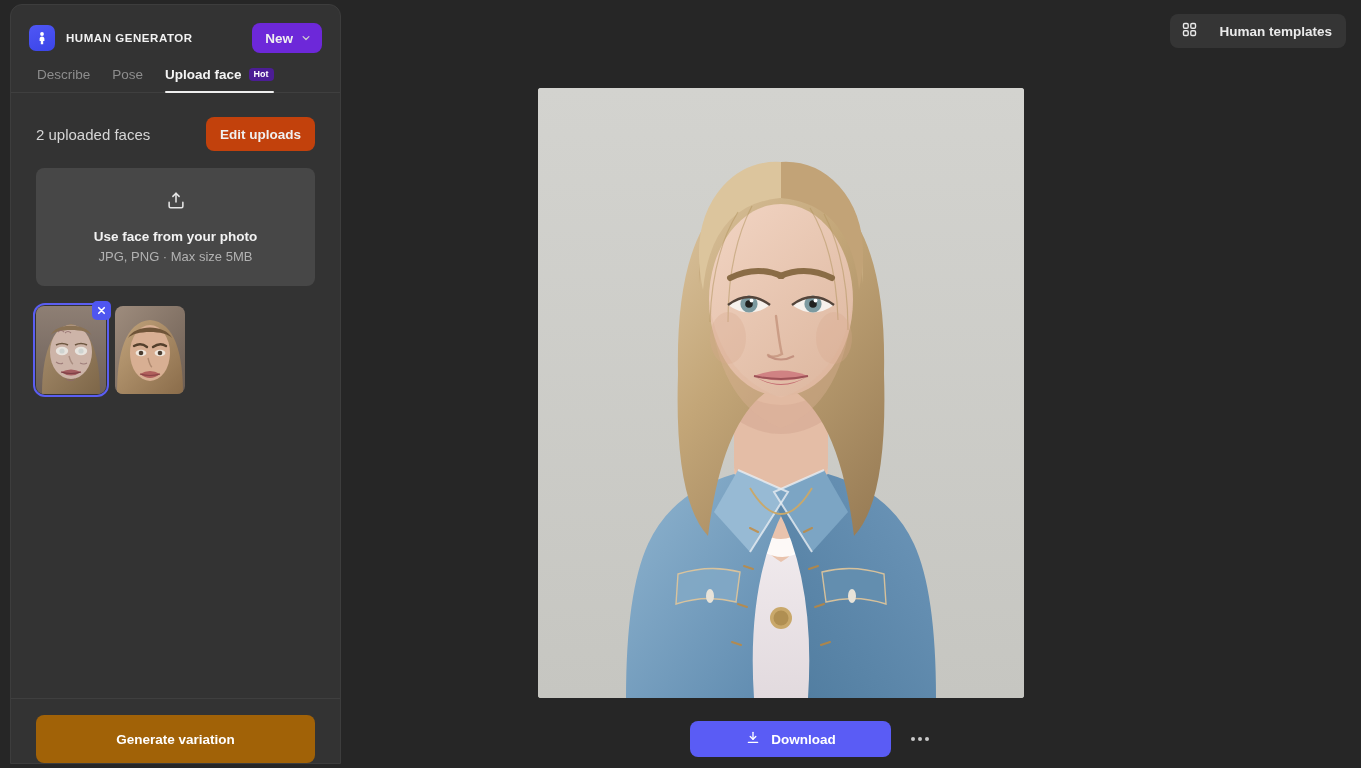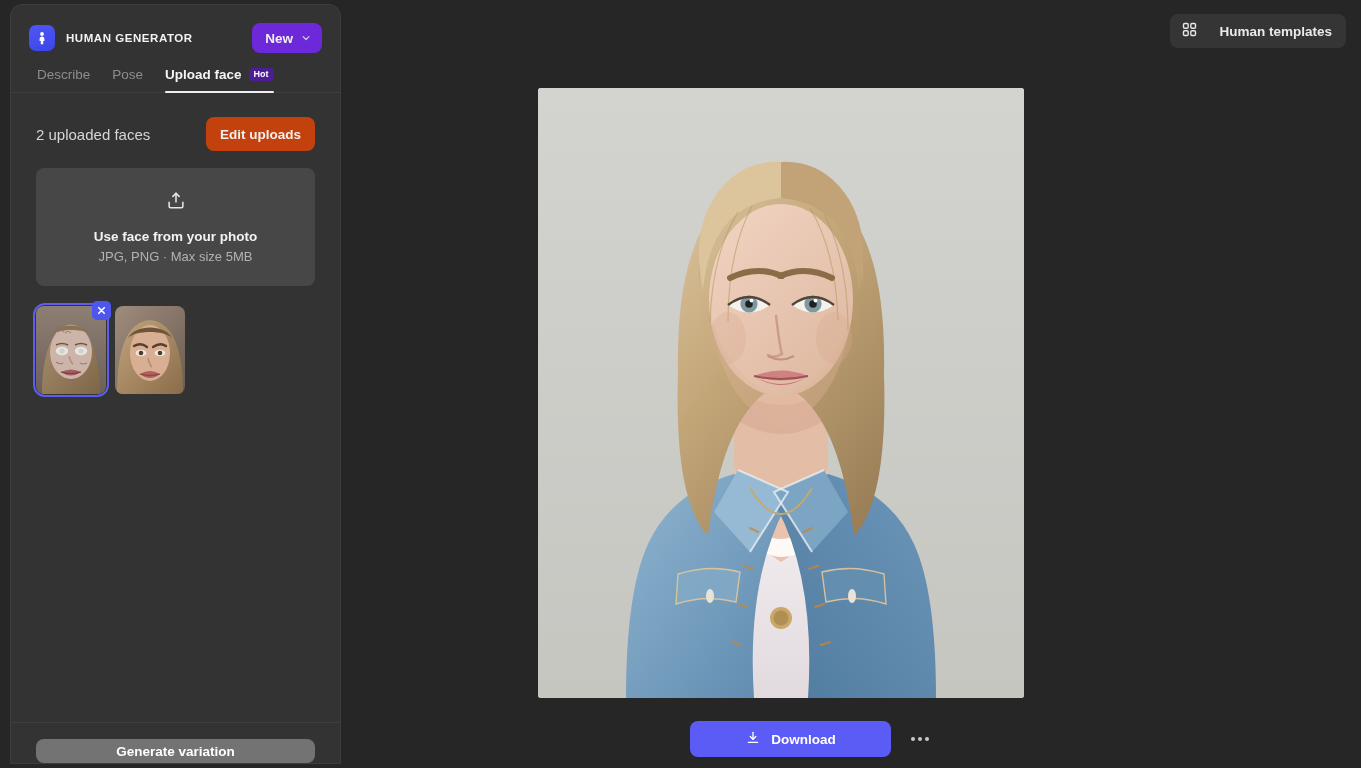--- a/index.html
+++ b/index.html
@@ -123,22 +123,22 @@
     background: #4f56f0;
     display: flex; align-items: center; justify-content: center;
     z-index: 4; cursor: pointer;
   }
 
   .panel-foot {
     border-top: 1px solid #3f3f3f;
     padding: 16px 25px 0 25px;
   }
   .primary {
-    width: 100%; height: 24px;
-    background: #737373; border: none; border-radius: 8px;
+    width: 100%; height: 48px;
+    background: #a16207; border: none; border-radius: 8px;
     color: #ffffff; font-size: 13.5px; font-weight: bold;
     cursor: pointer; font-family: inherit;
   }
 
   
   .templates {
     position: absolute; right: 15px; top: 14px;
     height: 34px; padding: 0 14px 0 12px;
     background: #353535; border: none; border-radius: 8px;
     display: flex; align-items: center; gap: 22px;

